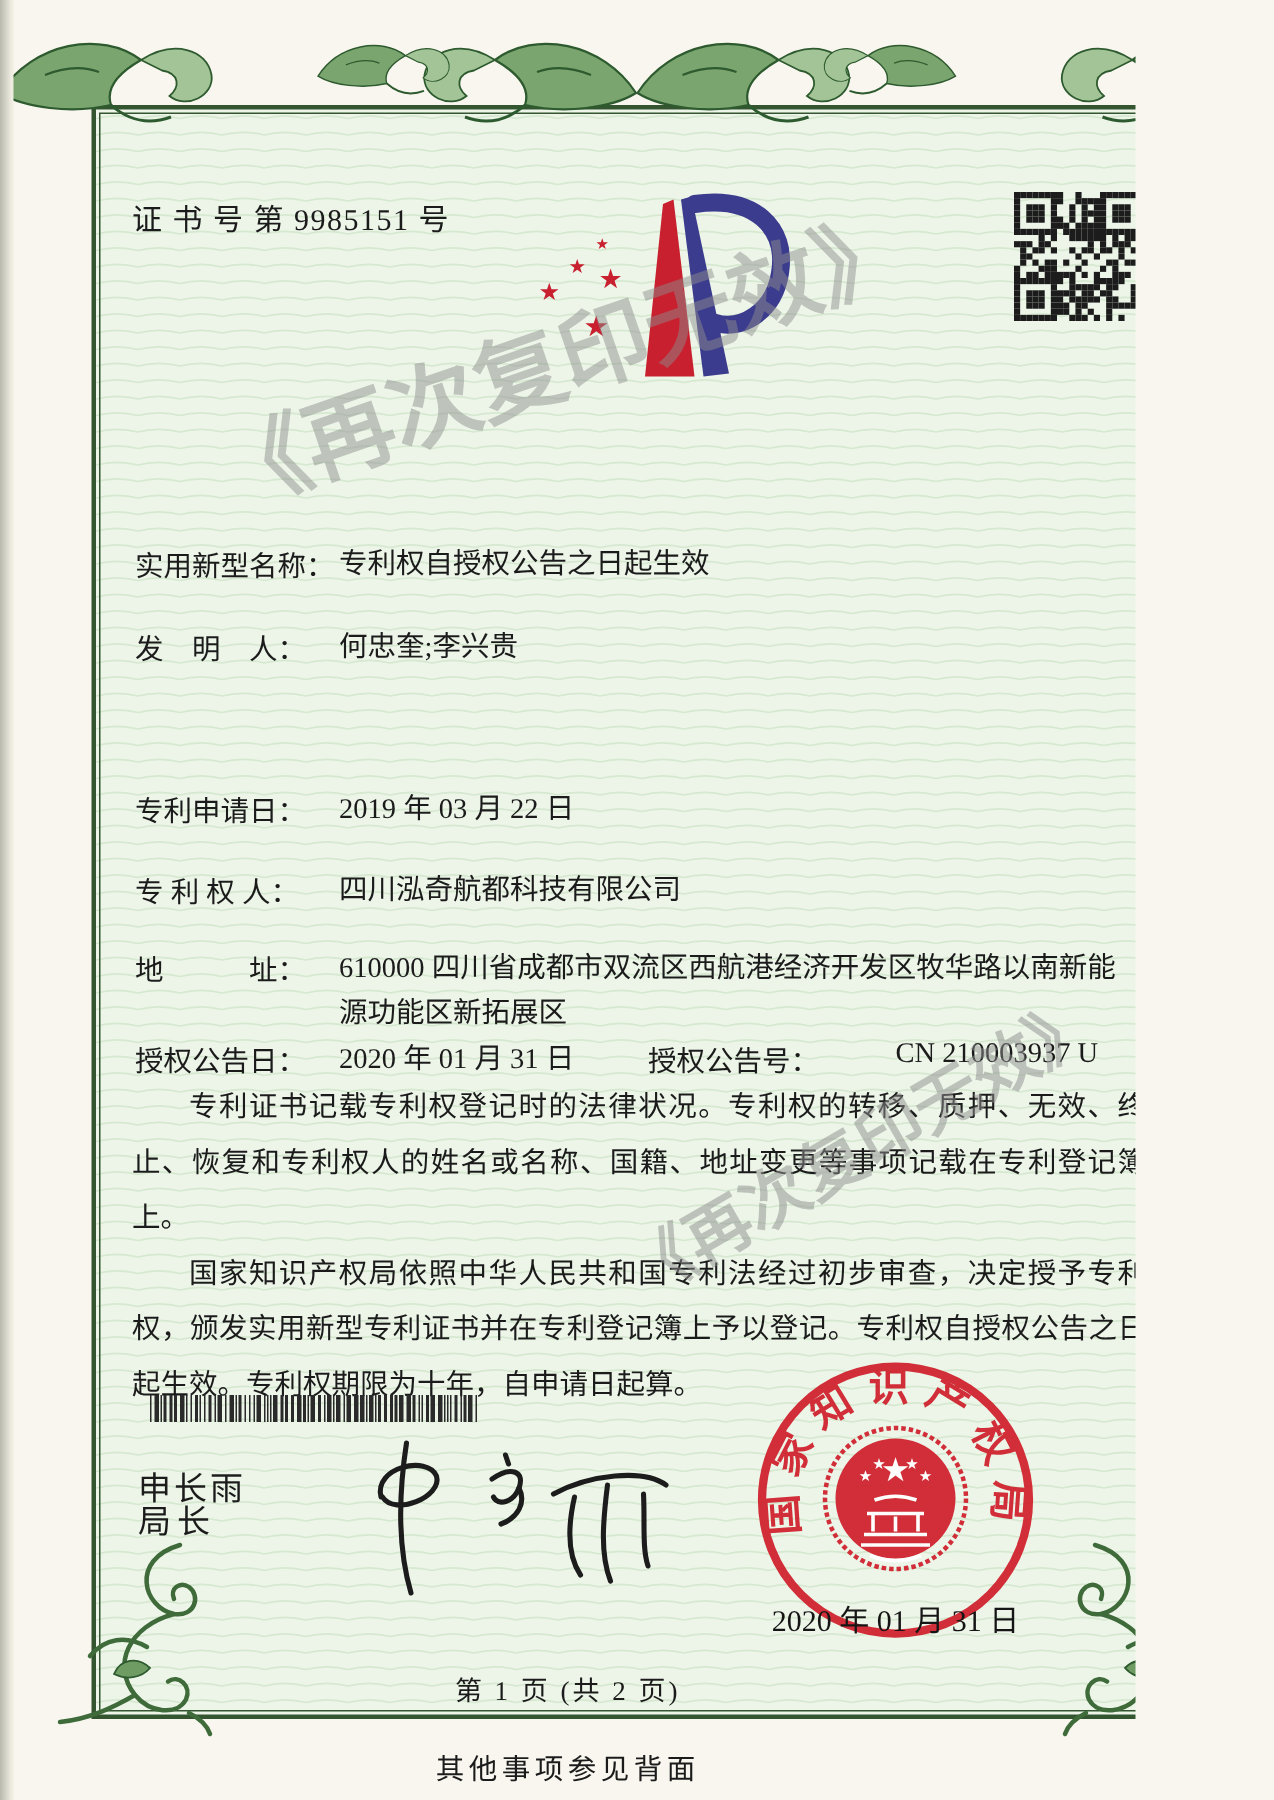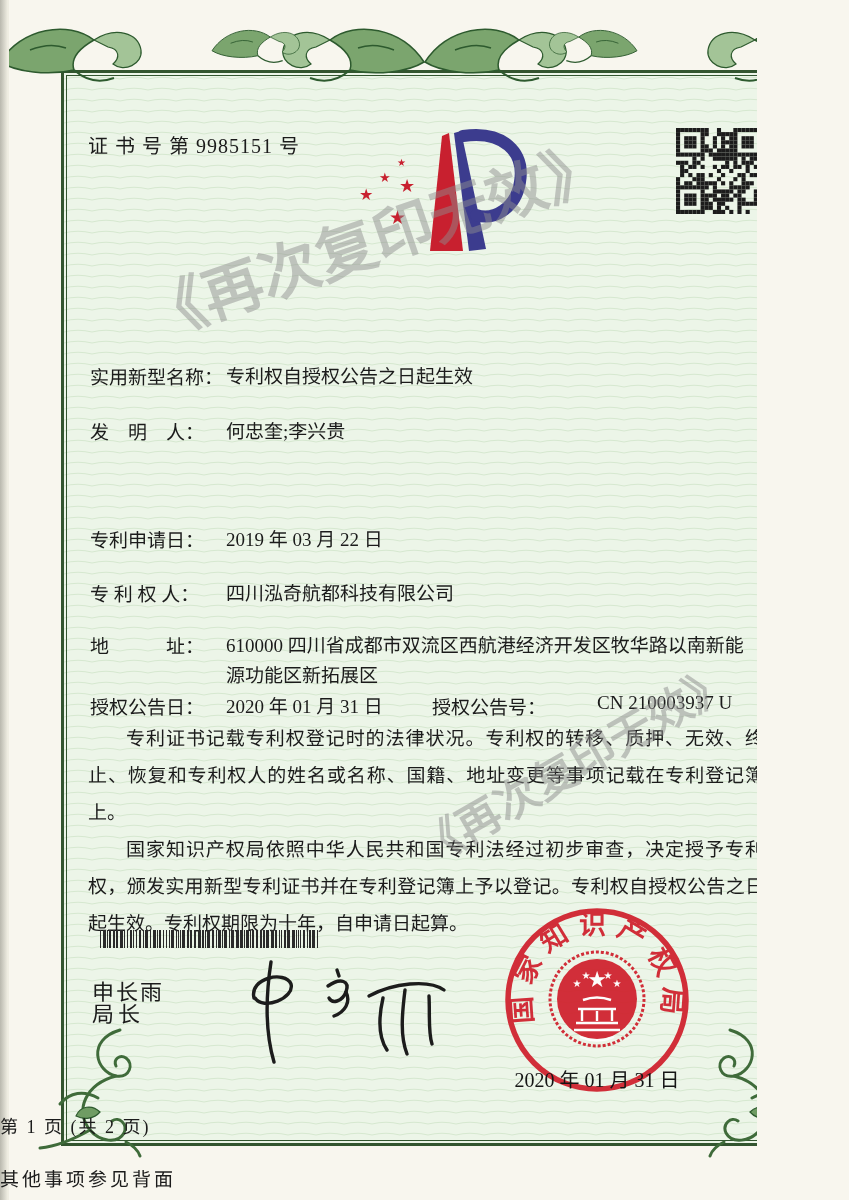--- a/index.html
+++ b/index.html
@@ -34,22 +34,22 @@
   .paras{position:absolute;left:88px;top:720px;width:676px;font-size:19px;
     line-height:37px;text-align:justify;}
   .paras p{margin:0;text-indent:2em;}
   .barcode{position:absolute;left:100px;top:930px;width:222px;height:18px;}
   .director-title{position:absolute;left:92px;top:996px;font-size:22px;letter-spacing:4px;}
   .director-name{position:absolute;left:92px;top:974px;font-size:22px;letter-spacing:2px;}
   .signature{position:absolute;left:233px;top:948px;width:220px;height:120px;}
   .seal{position:absolute;left:500px;top:903px;width:194px;height:194px;opacity:.93;}
   .seal-date{position:absolute;left:500px;top:1064px;width:194px;text-align:center;
     font-size:20px;color:#151515;}
-  .footer-page{position:absolute;left:0;right:0;top:1112px;font-size:18px;letter-spacing:2px;}
-  .back-note{position:absolute;left:0;right:0;top:1164px;font-size:19px;letter-spacing:3px;}
+  .footer-page{position:absolute;left:0;right:0;top:1112px;text-align:center;font-size:18px;letter-spacing:2px;}
+  .back-note{position:absolute;left:0;right:0;top:1164px;text-align:center;font-size:19px;letter-spacing:3px;}
   .wm{position:absolute;white-space:nowrap;font-weight:700;color:#8e8e8e;
     z-index:8;pointer-events:none;transform-origin:0 100%;}
   .wm1{left:160px;top:268px;font-size:60px;opacity:.48;transform:rotate(-19deg);}
   .wm2{left:436px;top:814px;font-size:44px;opacity:.50;transform:rotate(-30deg);}
 </style>
 </head>
 <body>
 
 <div class="page">
 

